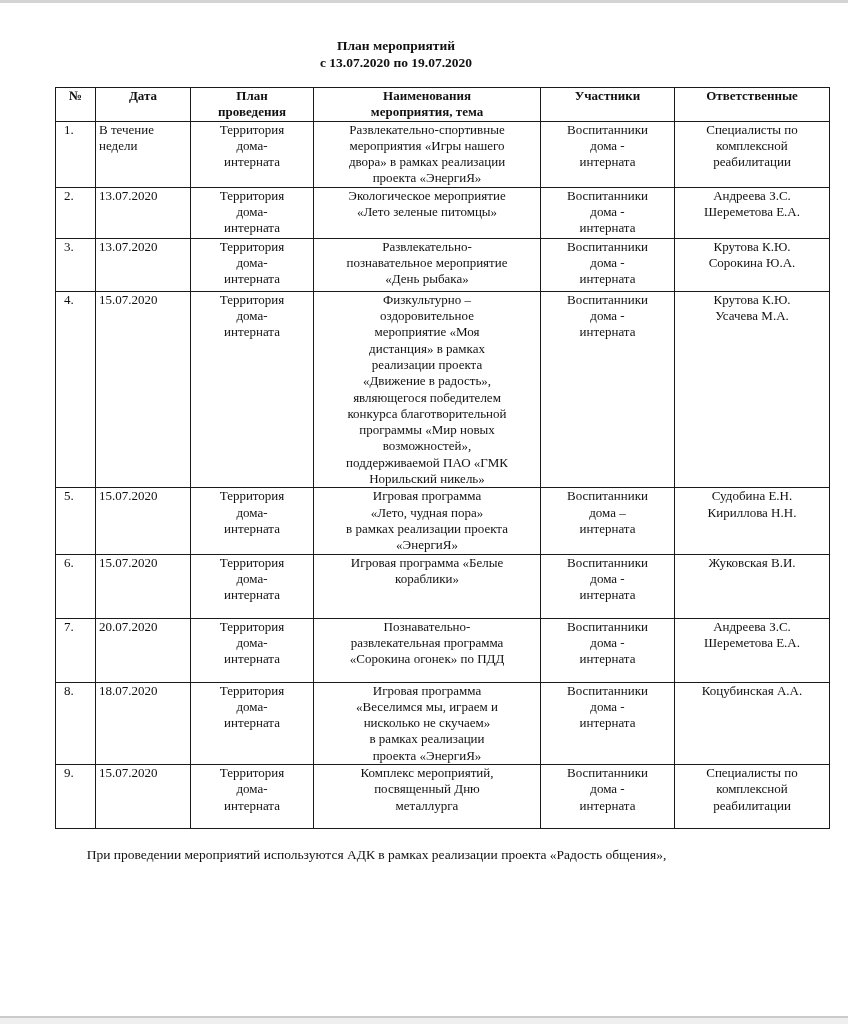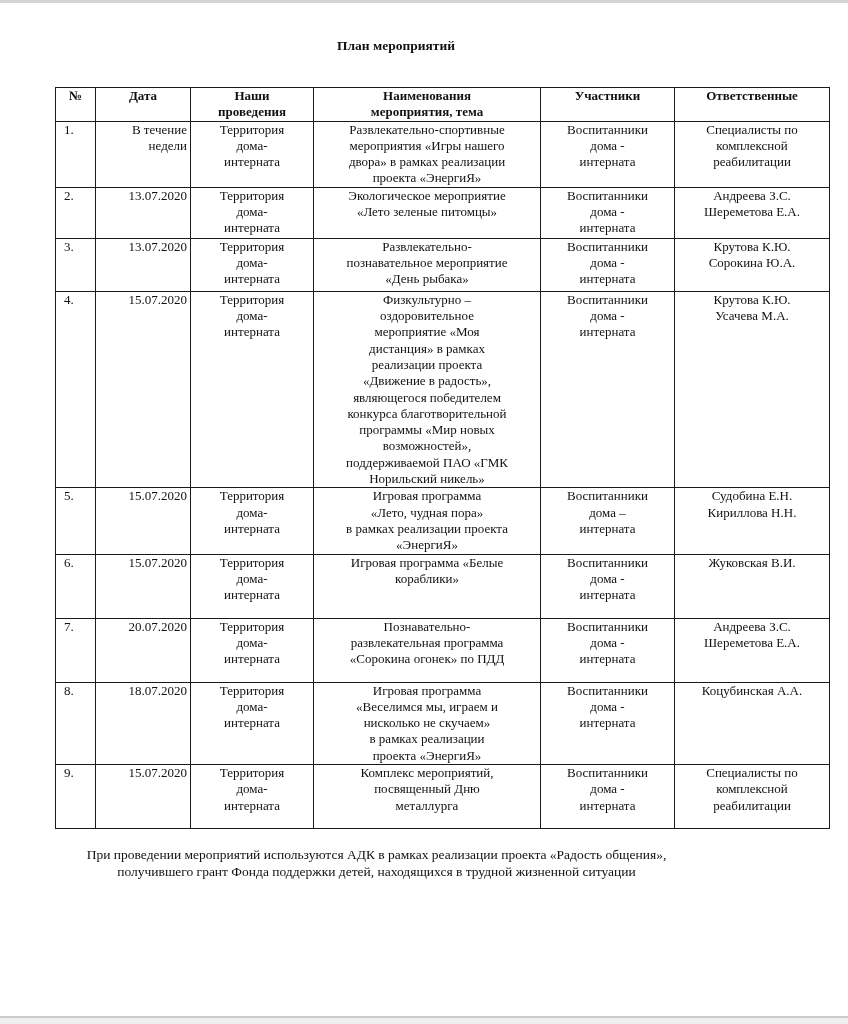--- a/index.html
+++ b/index.html
@@ -51,21 +51,21 @@
     padding: 0 3px;
     vertical-align: top;
     text-align: center;
     overflow: hidden;
   }
   table.plan th {
     font-weight: bold;
     height: 30px;
   }
   table.plan td.num { text-align: left; padding-left: 8px; }
-  table.plan td.date { text-align: right; }
+  table.plan td.date { text-align: left; }
   .cell-text { white-space: pre-line; }
 
   col.c-num { width: 40px; }
   col.c-date { width: 95px; }
   col.c-place { width: 123px; }
   col.c-event { width: 227px; }
   col.c-part { width: 134px; }
   col.c-resp { width: 155px; }
 
   tr.r1 td { height: 63px; }
@@ -87,36 +87,37 @@
   }
   .footnote div { white-space: nowrap; }
 </style>
 </head>
 <body>
 
 <div class="top-border"></div>
 
 <div class="title-block">
   <div>План мероприятий</div>
+  <div>с 13.07.2020 по 19.07.2020</div>
 </div>
 
 <table class="plan">
   <colgroup>
     <col class="c-num">
       <col class="c-date">
       <col class="c-place">
       <col class="c-event">
       <col class="c-part">
       <col class="c-resp">
   </colgroup>
   <thead>
     <tr>
       <th><span class="cell-text">№</span></th>
       <th><span class="cell-text">Дата</span></th>
-      <th><span class="cell-text">Наши
+      <th><span class="cell-text">План
 проведения</span></th>
       <th><span class="cell-text">Наименования
 мероприятия, тема</span></th>
       <th><span class="cell-text">Участники</span></th>
       <th><span class="cell-text">Ответственные</span></th>
     </tr>
   </thead>
   <tbody>
     <tr class="r1">
       <td class="num"><span class="cell-text">1.</span></td>
@@ -263,17 +264,16 @@
 интерната</span></td>
       <td><span class="cell-text">Специалисты по
 комплексной
 реабилитации</span></td>
     </tr>
   </tbody>
 </table>
 
 <div class="footnote">
   <div>При проведении мероприятий используются АДК в рамках реализации проекта «Радость общения»,</div>
-  <div>получившего грант Фонда поддержки детей, находящихся в трудной жизненной ситуации</div>
 </div>
 
 <div class="bottom-border"></div>
 <div class="bottom-strip"></div>
 
 </body></html>

